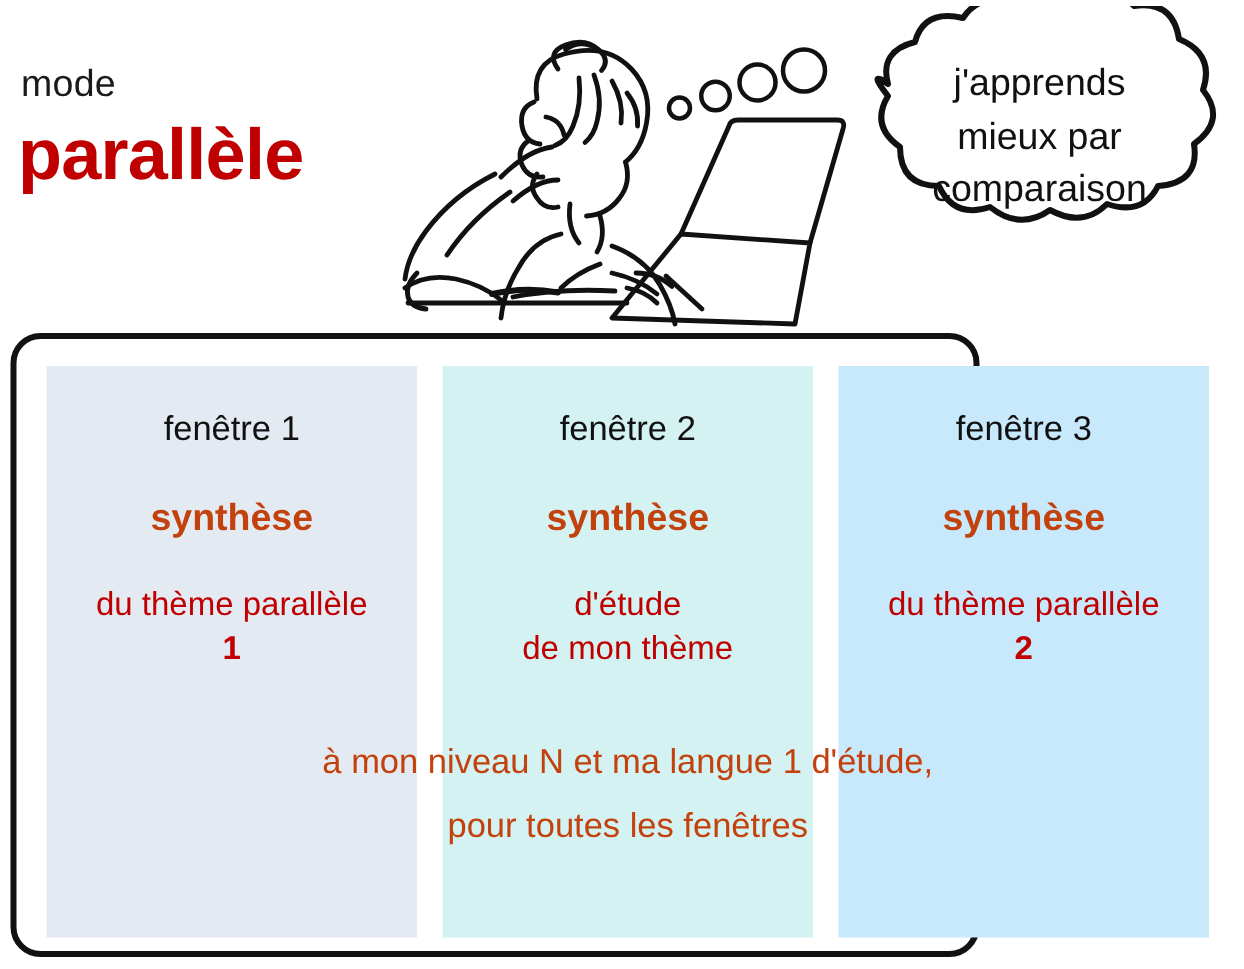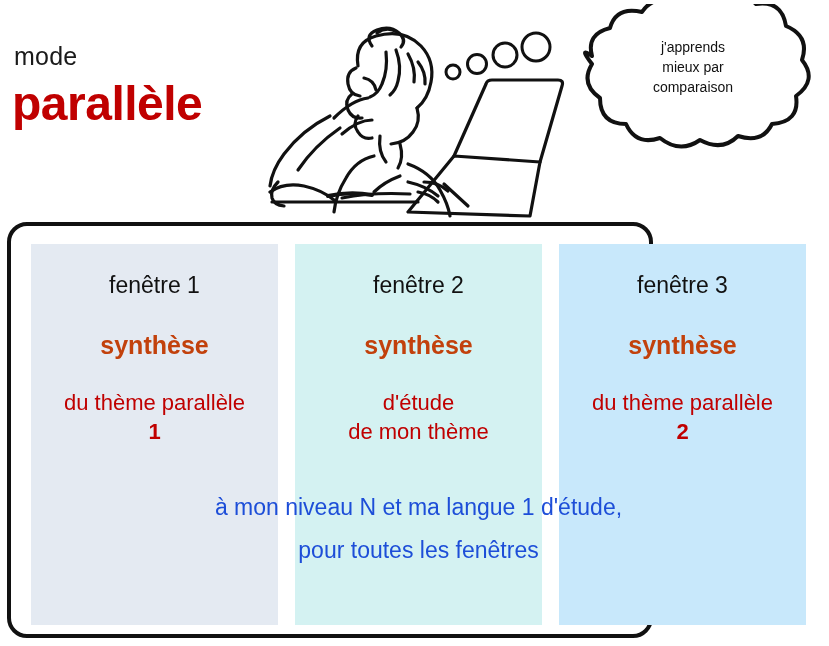--- a/index.html
+++ b/index.html
@@ -73,21 +73,21 @@
     width: 268px;
     height: 166px;
   }
   #thought-bubble svg { display: block; position: absolute; left: 0; top: 0; }
   #thought-bubble-text {
     position: absolute;
     left: 40px;
     top: 34px;
     width: 190px;
     text-align: center;
-    font-size: 14px;
+    font-size: 25px;
     line-height: 1.42;
     color: #111111;
   }
 
   
   #windows-frame {
     position: absolute;
     left: 7px;
     top: 222px;
     width: 646px;
@@ -150,21 +150,21 @@
 
   
   #caption-overlay {
     position: absolute;
     left: 20px;
     top: 260px;
     width: 775px;
     text-align: center;
     font-size: 23px;
     line-height: 1.85;
-    color: #1d4ed8;
+    color: #c2410c;
     pointer-events: none;
   }
 </style>
 </head>
 <body>
 
 <div id="header-area">
 
   <div id="mode-label">mode</div>
 

